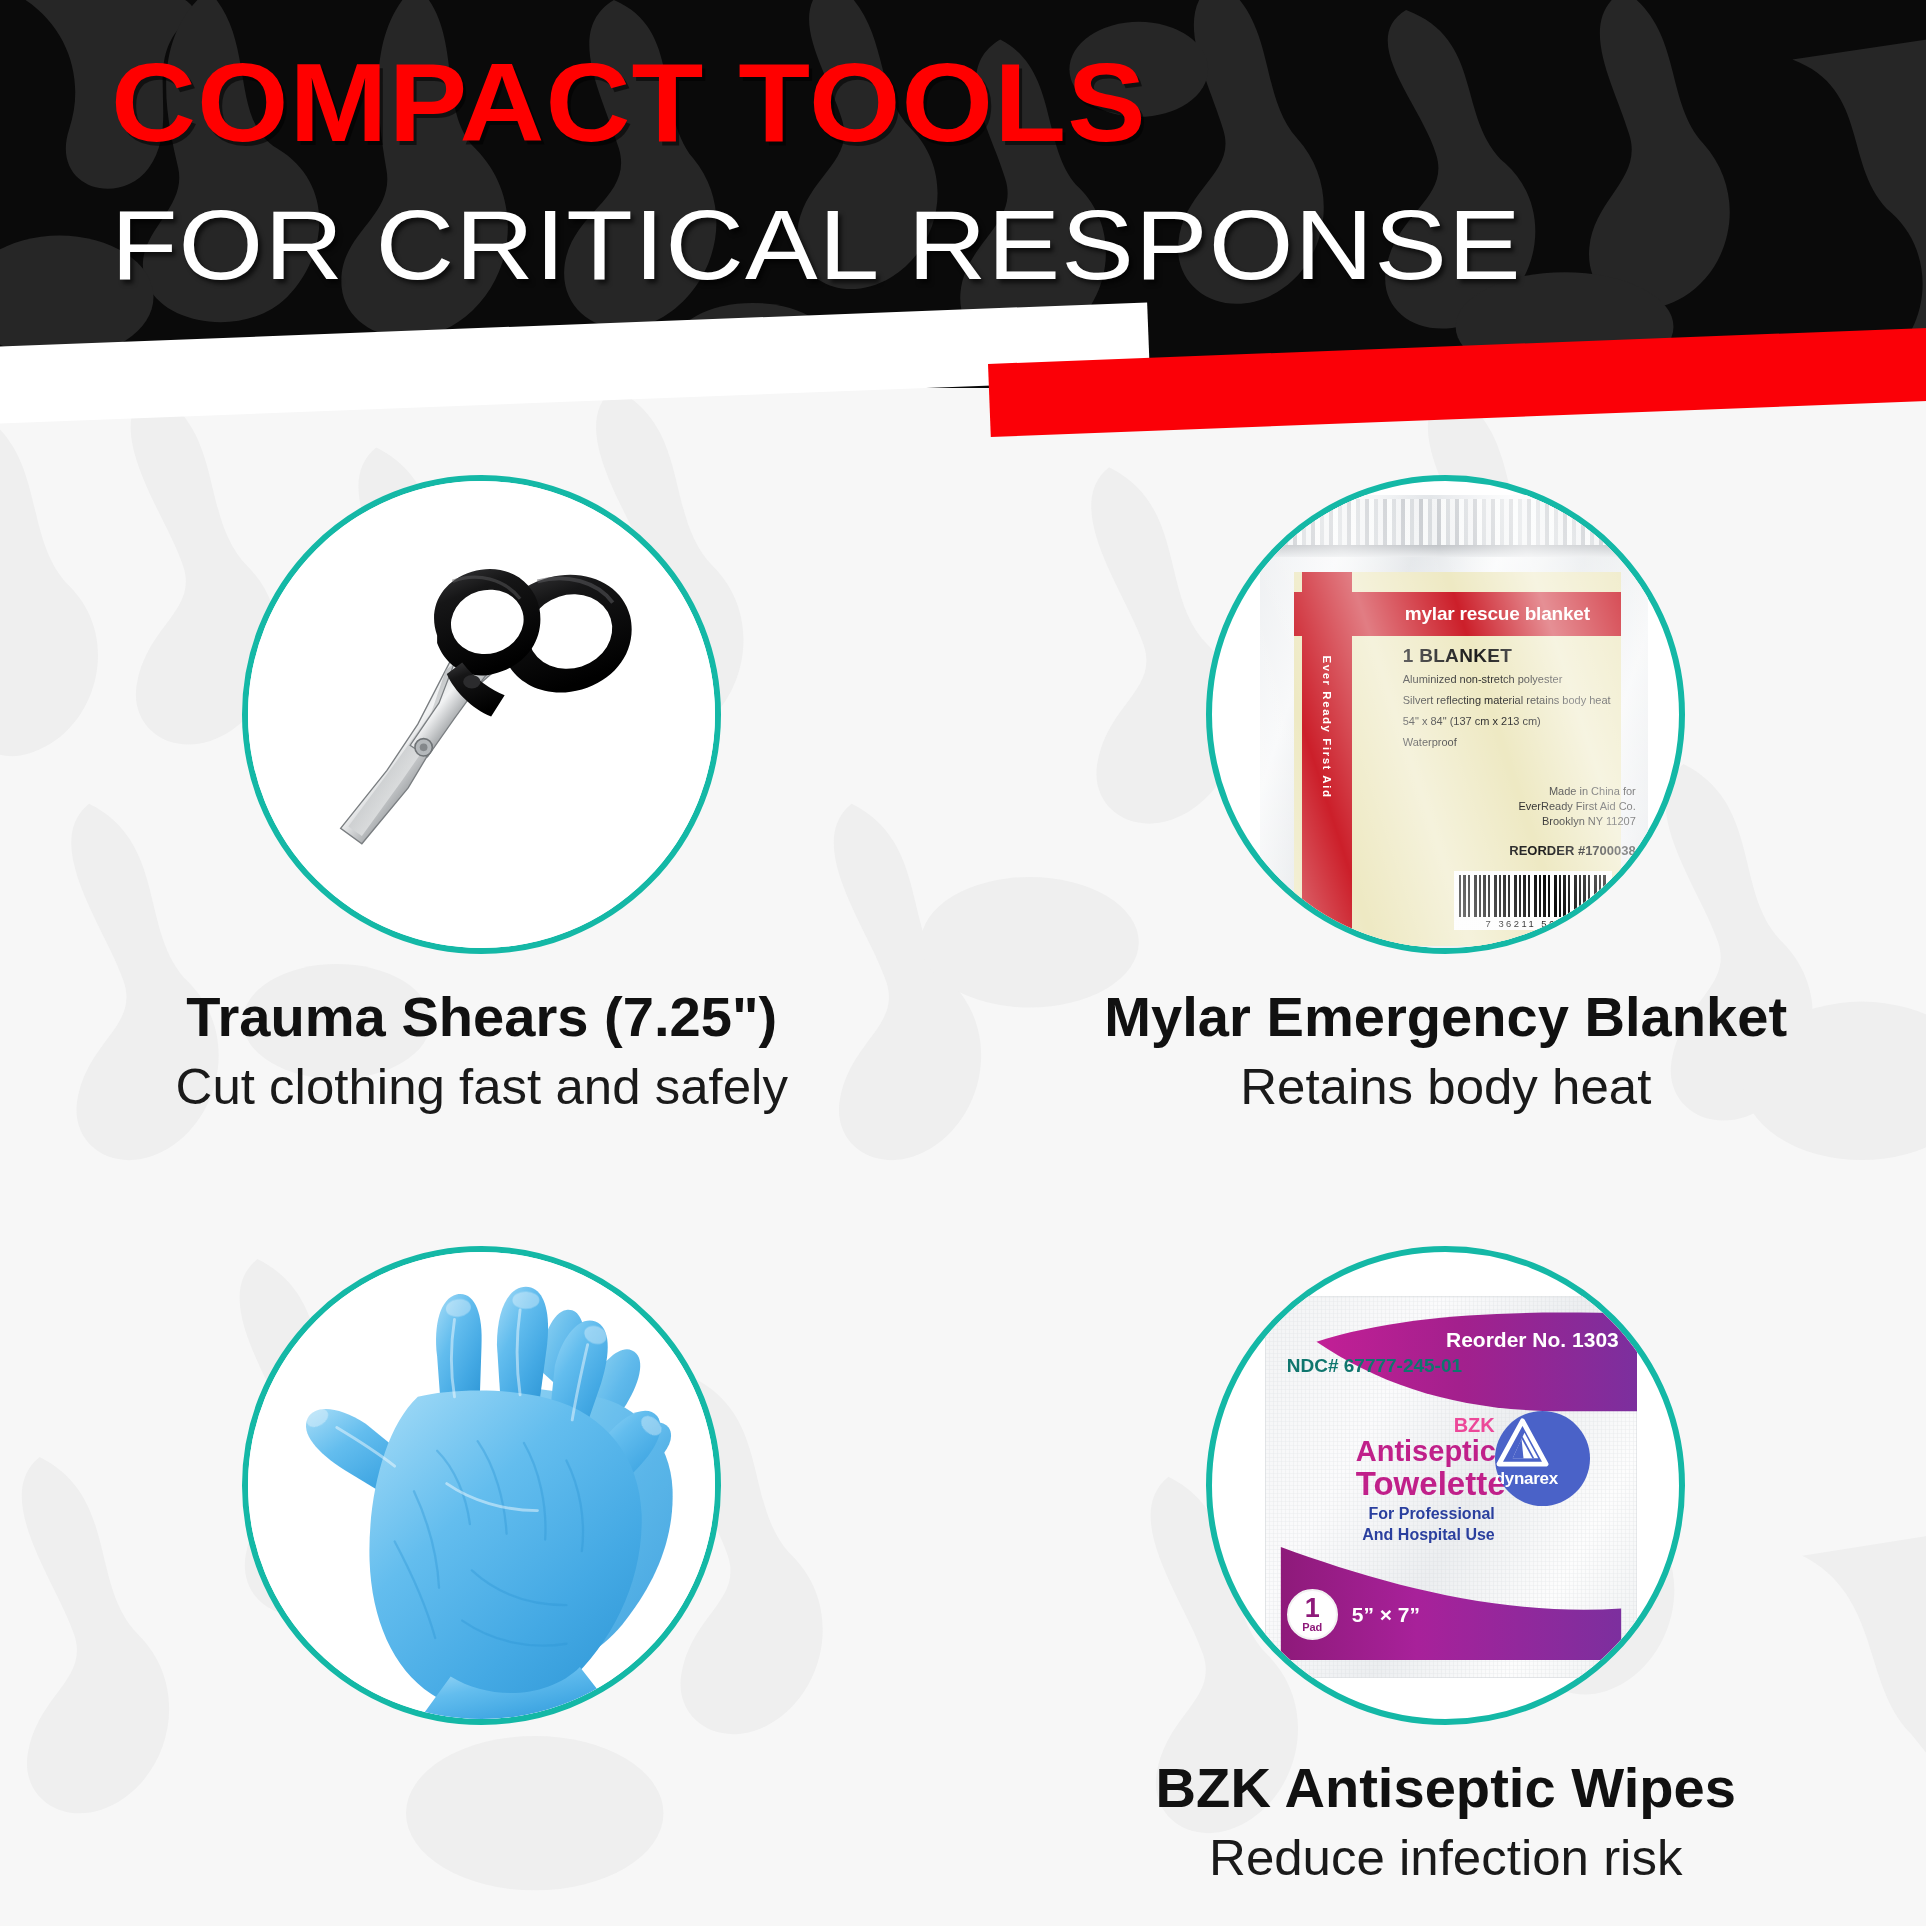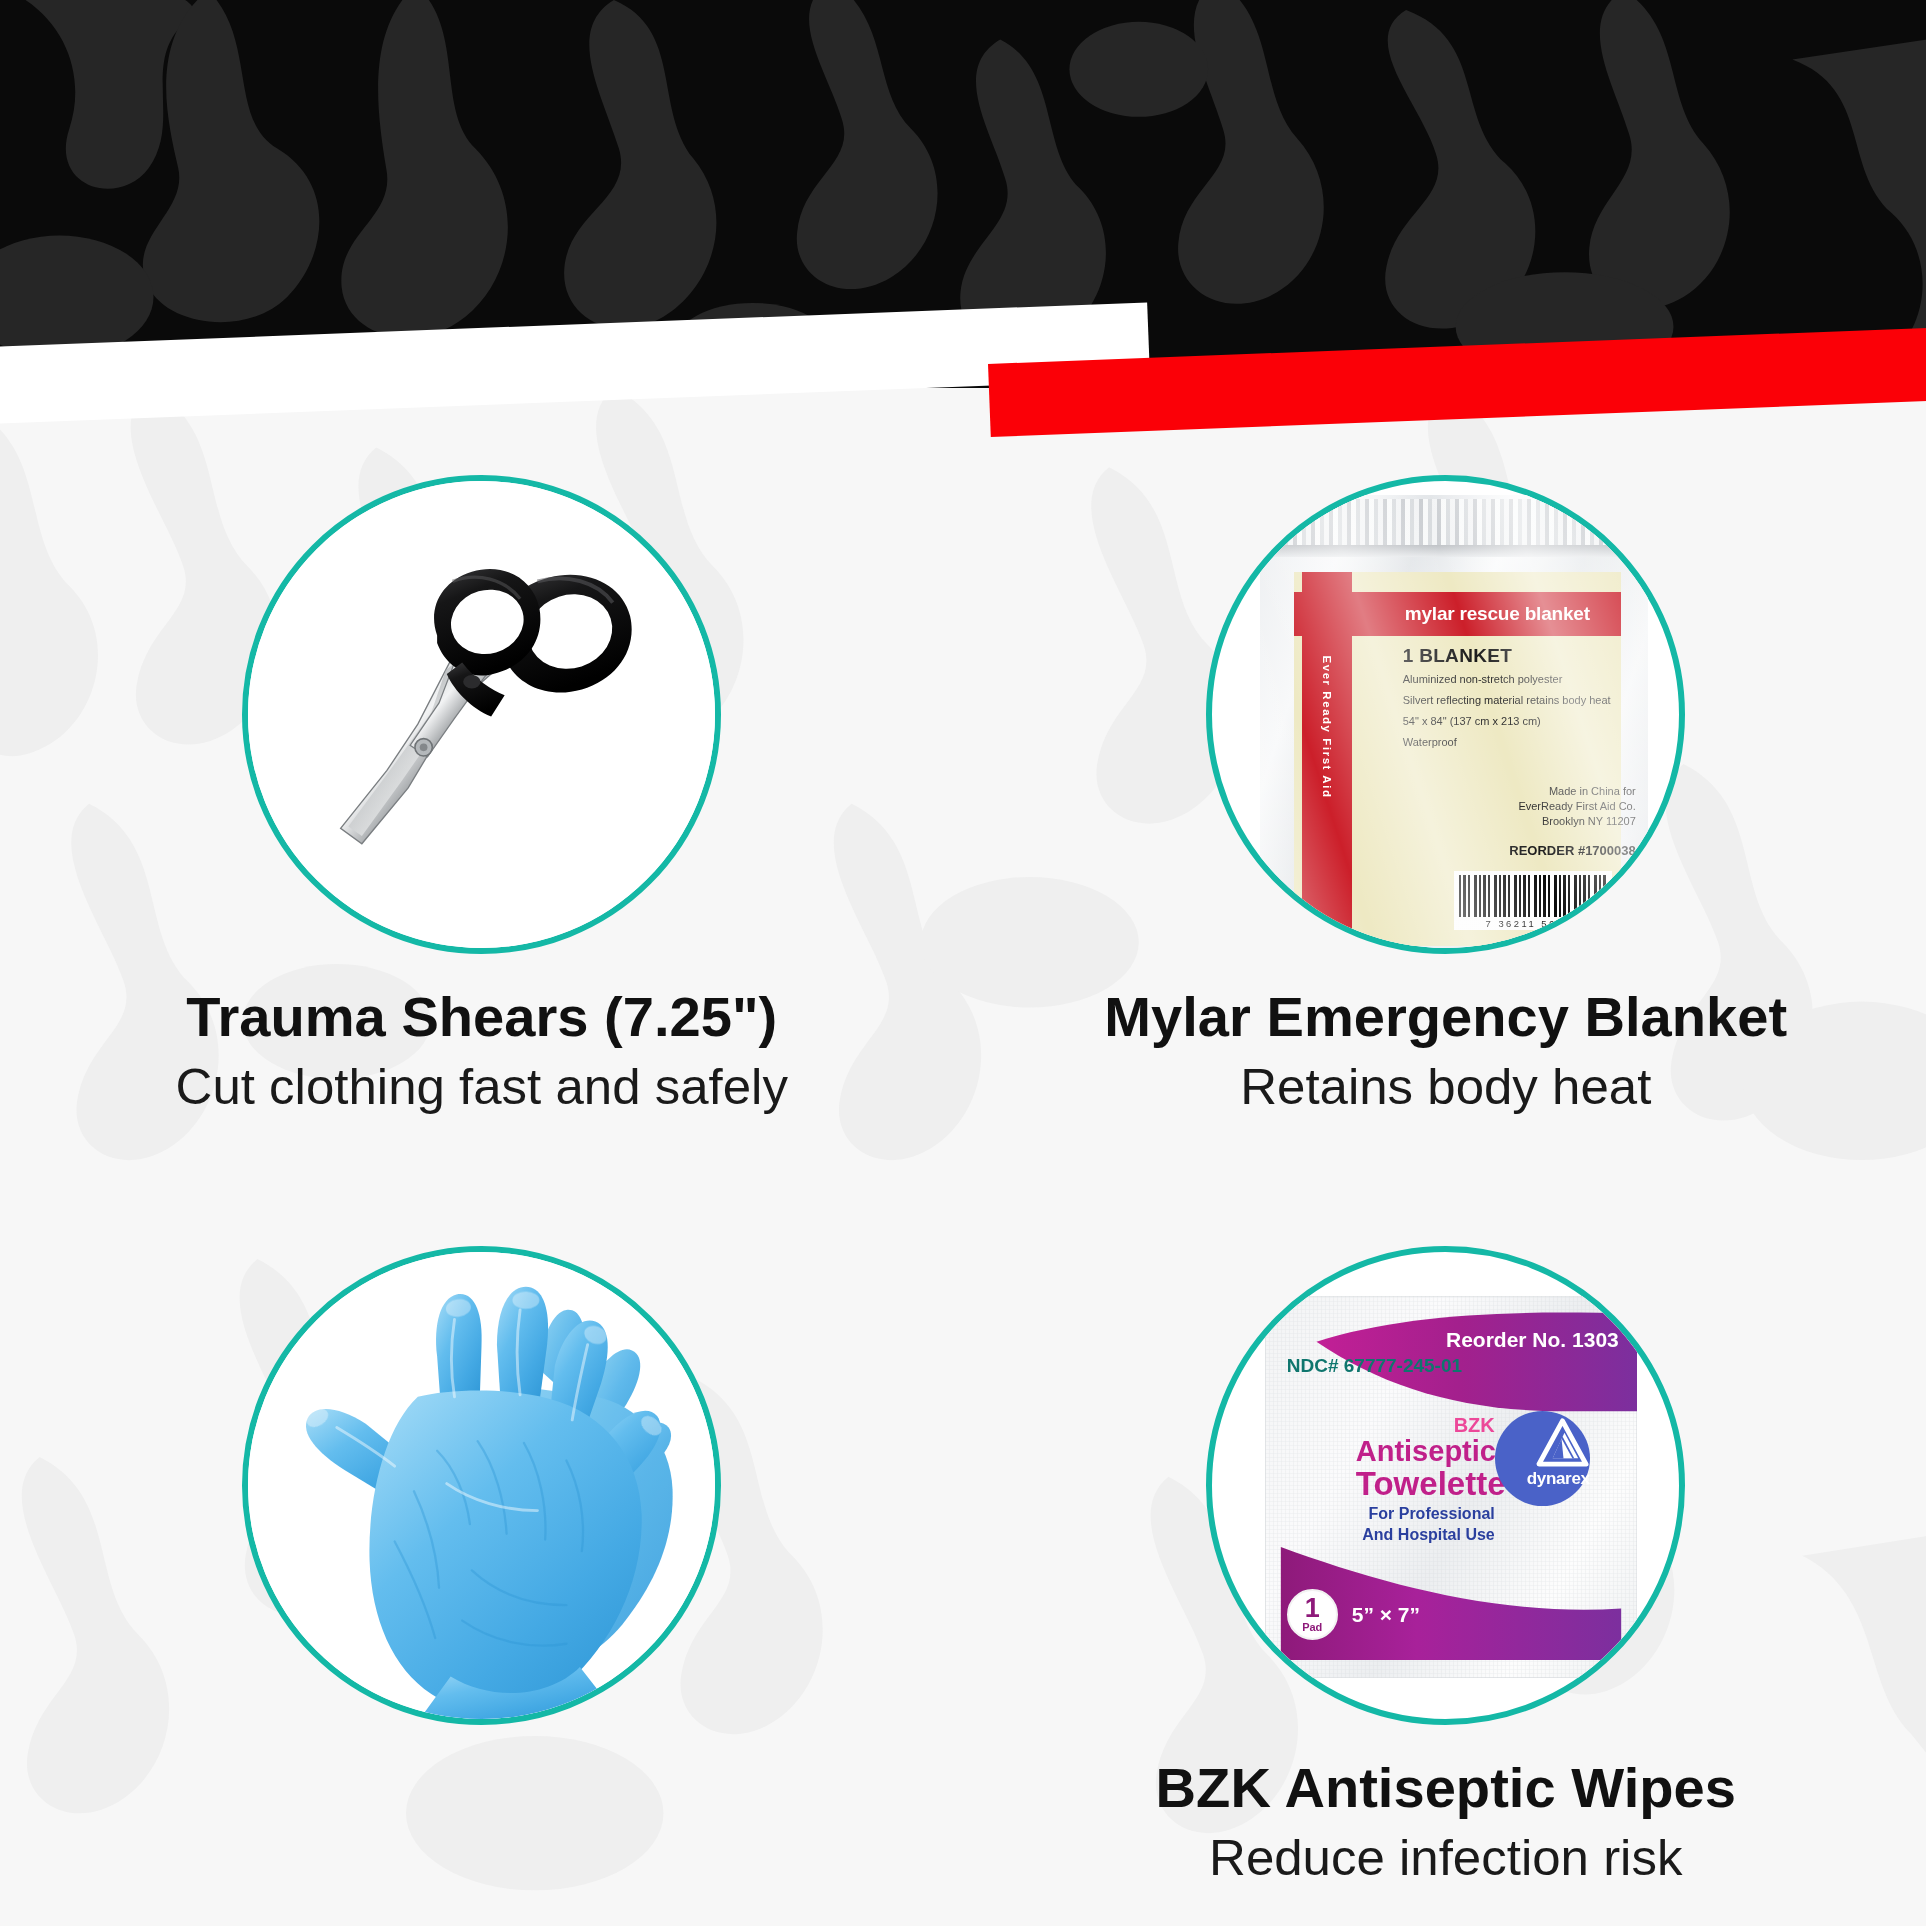--- a/index.html
+++ b/index.html
@@ -177,21 +177,21 @@
     position:absolute; left:91px; top:119px; width:139px; text-align:right;
     font-family:"Liberation Sans",sans-serif;
   }
   .bzk .pn1 { font-size:20px; font-weight:bold; color:#ec4899; line-height:1.06; }
   .bzk .pn2 { font-size:29px; font-weight:bold; color:#c0208a; line-height:1.06; }
   .bzk .pn3 { font-size:33px; font-weight:bold; color:#c0208a; line-height:1.06; }
   .bzk .use { font-size:16px; font-weight:bold; color:#2a3f9e; line-height:1.12; margin-top:3px; }
   .bzk .logo {
     position:absolute; left:230px; top:115px; width:95px; height:95px;
     border-radius:50%; background:#4a62c8; display:flex; flex-direction:column;
-    align-items:flex-end; justify-content:flex-start; padding-top:6px;
+    align-items:flex-start; justify-content:flex-start; padding-top:6px;
   }
   .bzk .logo svg { display:block; }
   .bzk .logo .word {
     color:#ffffff; font-size:17px; font-weight:bold; letter-spacing:-0.3px;
     font-family:"Liberation Sans",sans-serif; margin-top:1px;
   }
   .bzk .padcircle {
     position:absolute; left:22px; bottom:38px; width:51px; height:51px;
     border-radius:50%; background:#ffffff; border:2px solid #f2f2f2;
     display:flex; flex-direction:column; align-items:center; justify-content:center;
@@ -225,20 +225,24 @@
         <path d="M1420,10 C1500,40 1470,120 1520,165 C1570,210 1555,290 1500,320 C1445,350 1390,320 1400,270 C1410,215 1465,200 1450,155 C1435,105 1370,40 1420,10 Z"></path>
         <path d="M1640,-10 C1700,30 1680,100 1720,145 C1765,195 1750,270 1700,300 C1650,330 1600,300 1605,250 C1610,200 1660,180 1645,135 C1630,85 1590,20 1640,-10 Z"></path>
         <path d="M1810,60 C1890,90 1860,170 1910,215 C1960,260 1946,340 1900,365 L1946,392 L1946,40 Z"></path>
         <ellipse cx="60" cy="300" rx="95" ry="62"></ellipse>
         <ellipse cx="1150" cy="70" rx="70" ry="48"></ellipse>
         <ellipse cx="1580" cy="330" rx="110" ry="55"></ellipse>
         <ellipse cx="760" cy="350" rx="80" ry="44"></ellipse>
       </g>
     </svg>
 
+    <div class="title-wrap">
+      <div class="title-main">COMPACT TOOLS</div>
+      <div class="title-sub">FOR CRITICAL RESPONSE</div>
+    </div>
   </div>
 
   <div class="band-white"></div>
   <div class="band-red"></div>
 
   <div class="body-bg">
     <svg width="1927" height="1538" viewBox="0 0 1946 1554" preserveAspectRatio="none">
       <rect width="1946" height="1554" fill="#f7f7f7"></rect>
       <g fill="#efefef">
         <path d="M-30,20 C50,60 20,150 70,200 C120,250 100,330 50,360 C0,390 -40,360 -30,310 Z"></path>

